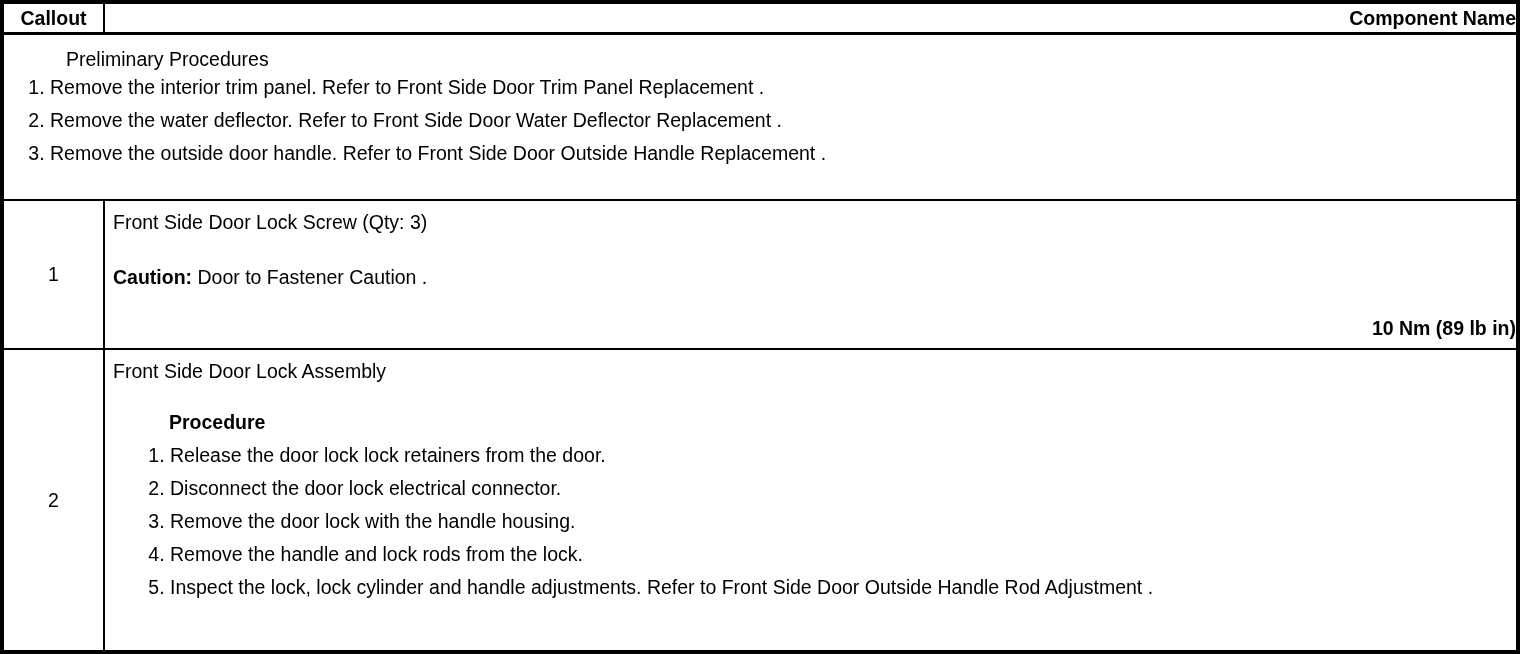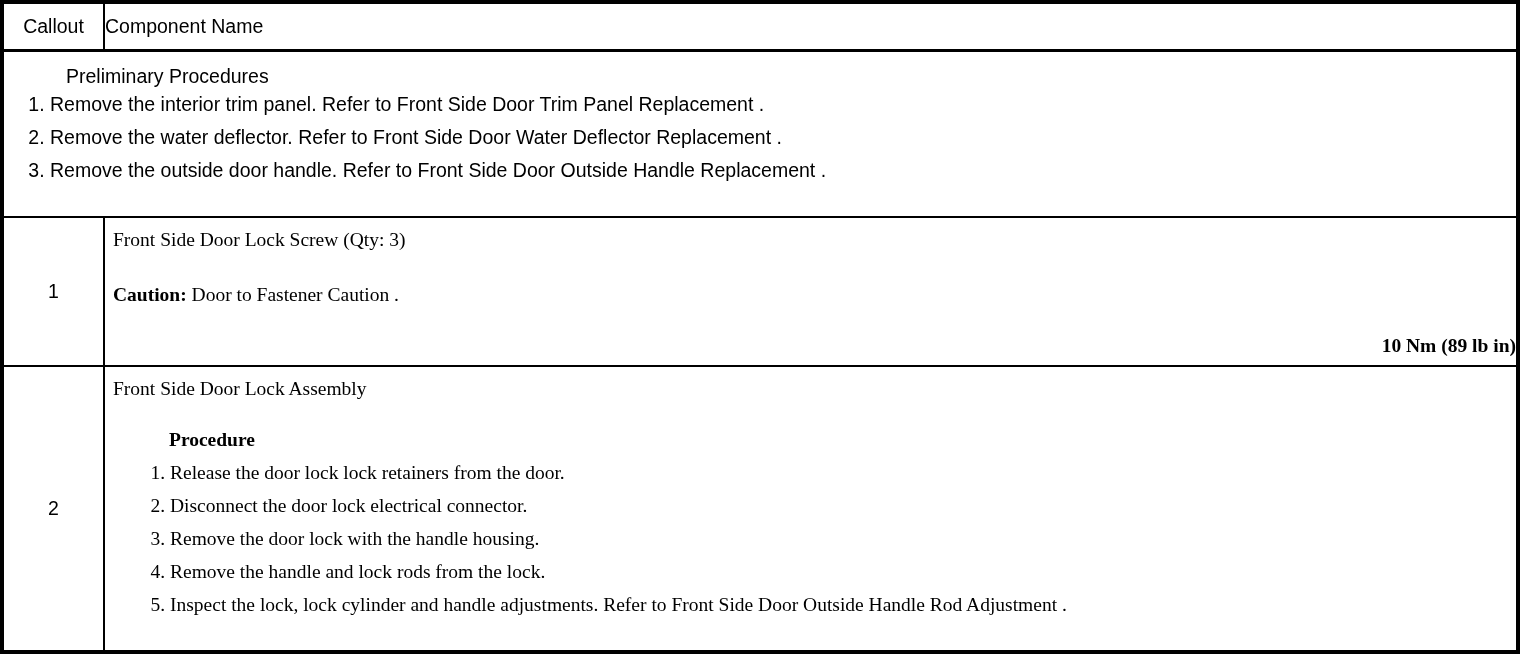--- a/index.html
+++ b/index.html
@@ -13,38 +13,38 @@
     width: 1520px;
     height: 654px;
     border: 4px solid #000000;
     background: #ffffff;
     display: flex;
     flex-direction: column;
     overflow: hidden;
   }
   .header-row {
     display: flex;
-    height: 48px;
+    height: 31px;
     border-bottom: 3px solid #000000;
-    font-weight: normal;
+    font-weight: bold;
     flex-shrink: 0;
   }
   .callout-col {
     width: 101px;
     flex-shrink: 0;
     border-right: 2px solid #000000;
     display: flex;
     align-items: center;
     justify-content: center;
   }
   .name-col {
     flex: 1;
     display: flex;
     align-items: center;
-    justify-content: flex-start;
+    justify-content: flex-end;
   }
   .prelim-row {
     height: 166px;
     border-bottom: 2px solid #000000;
     flex-shrink: 0;
   }
   .prelim-title {
     font-weight: normal;
     margin: 12px 0 0 62px;
     line-height: 24px;
@@ -68,21 +68,20 @@
     border-bottom: 2px solid #000000;
     flex-shrink: 0;
   }
   .row-2 {
     flex: 1;
   }
   .content-cell {
     flex: 1;
     padding-left: 8px;
     overflow: hidden;
-    font-family: Liberation Serif, serif;
   }
   .content-cell p {
     margin: 0;
     line-height: 33px;
   }
   .row-1 .component-name-line { margin-top: 5px; }
   .row-1 .caution-line { margin-top: 22px; }
   .row-1 .torque-line { margin-top: 18px; font-weight: bold; text-align: right; }
   .caution-line b { font-weight: bold; }
   .row-2 .component-name-line { margin-top: 5px; }

